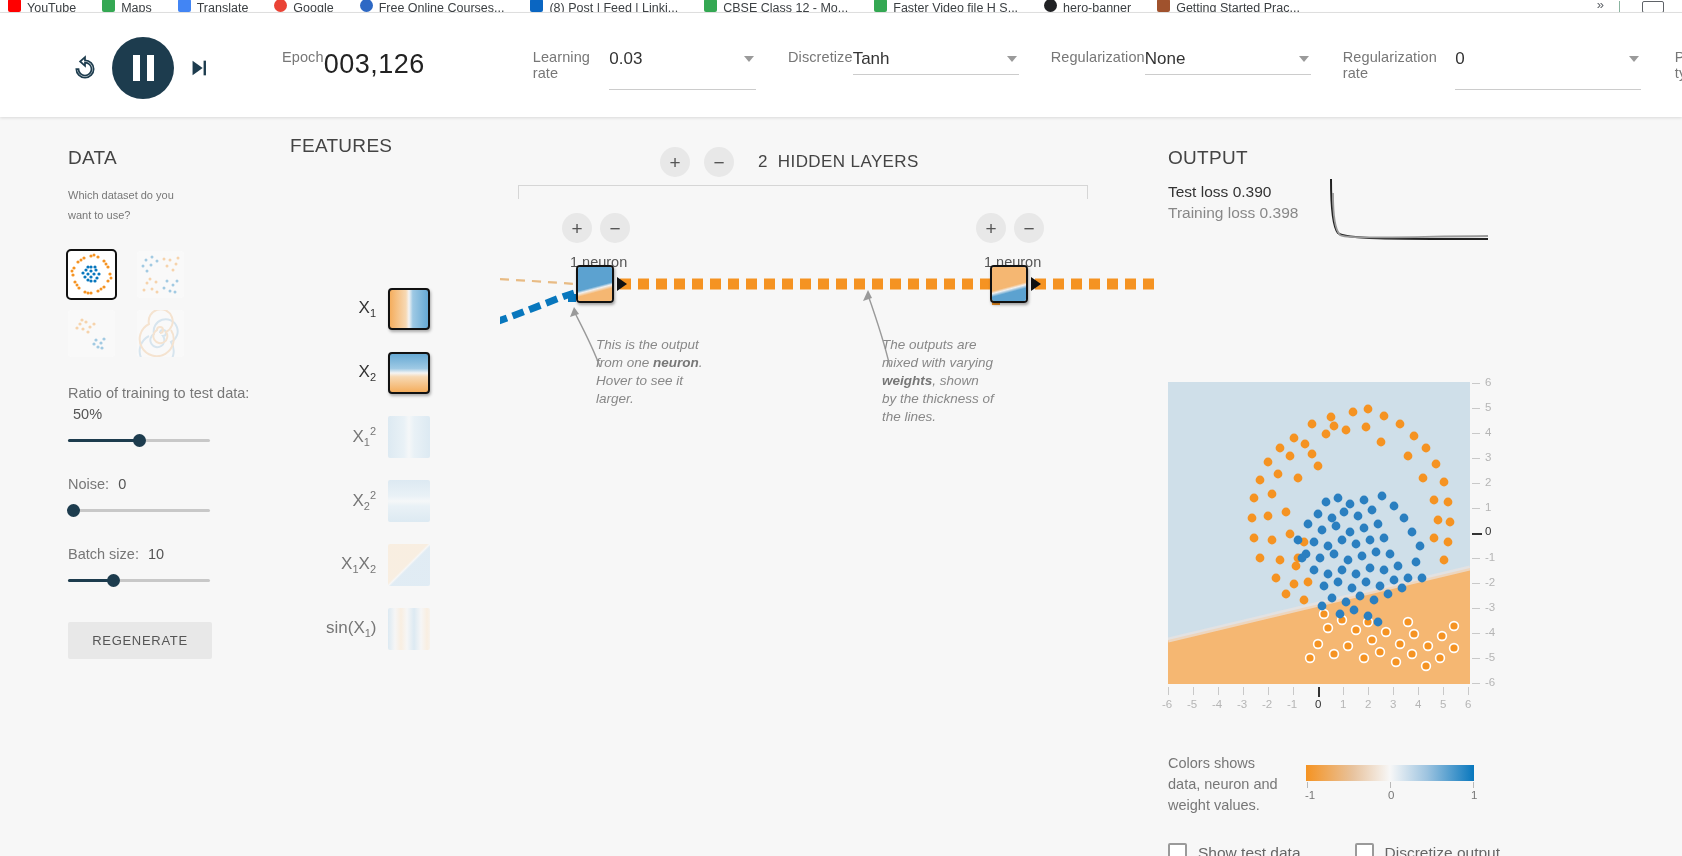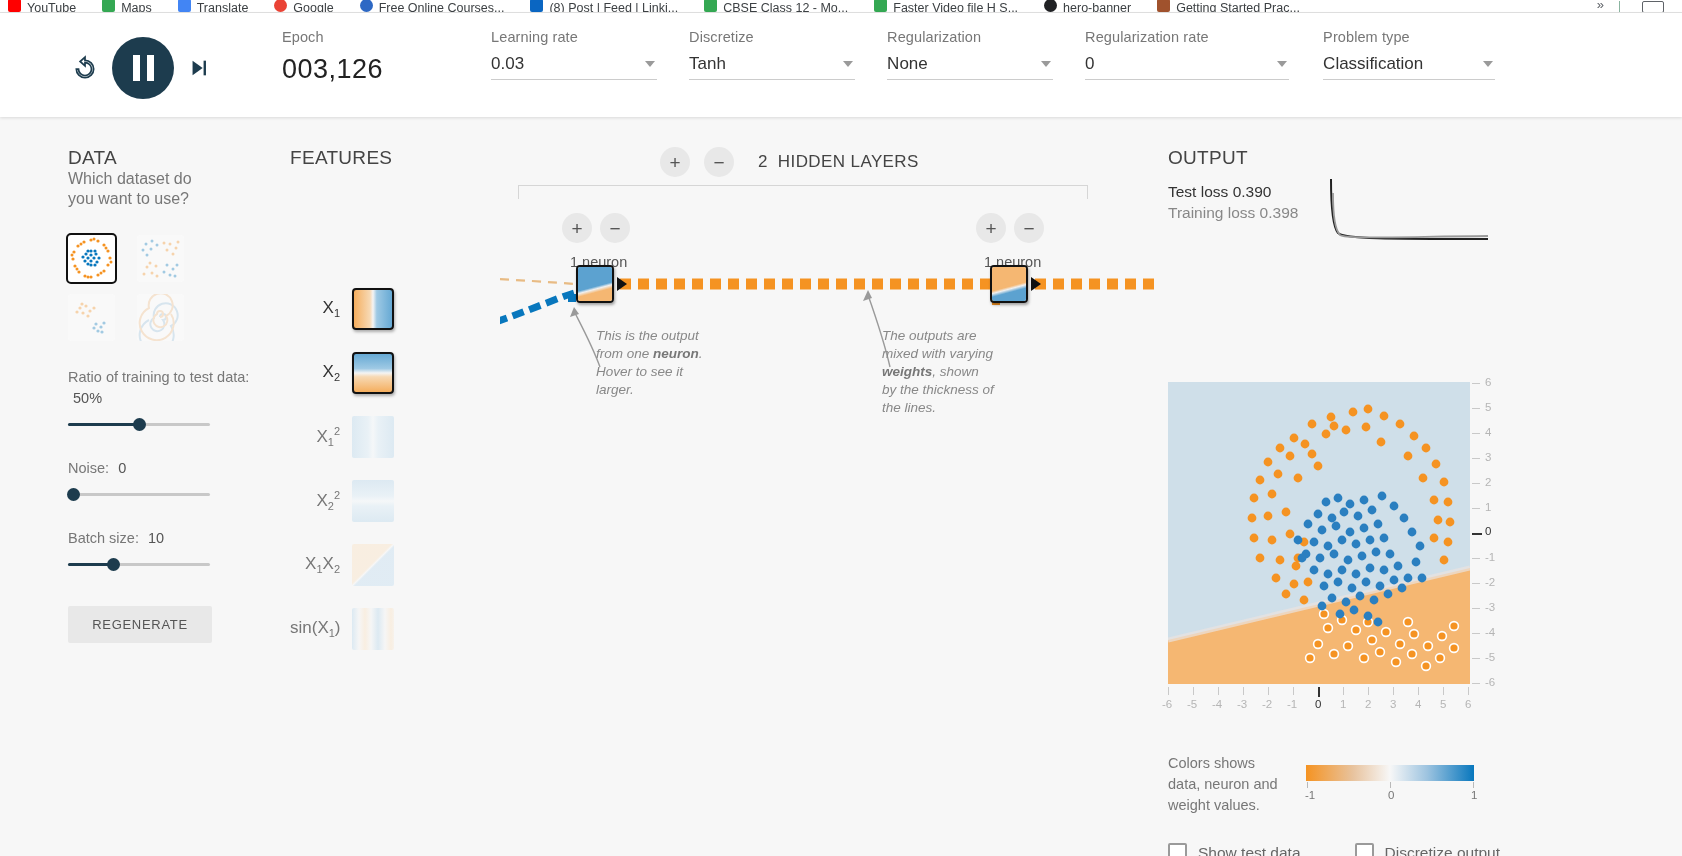--- a/index.html
+++ b/index.html
@@ -52,22 +52,22 @@
     width: 62px; height: 62px; border-radius: 50%;
     background: #1d3c4e;
     display: flex; align-items: center; justify-content: center;
     cursor: pointer; border: none;
   }
   .pause-bars { display: flex; gap: 7px; }
   .pause-bars i { display: block; width: 7px; height: 26px; background: #fff; }
   .step-icon { width: 22px; height: 22px; }
 
   .control {
-    margin-top: 16px;
-    display: flex; flex-direction: column;
+    margin-top: 36px;
+    display: flex; 
   }
   .control .lbl {
     font-size: 14.5px; color: #777; margin-bottom: 9px; letter-spacing: .1px;
   }
   .epoch-val { font-size: 27px; color: #222; letter-spacing: .5px; font-weight: 400; }
   .select-wrap {
     position: relative;
     border-bottom: 1px solid #ccc;
     width: 166px; padding-bottom: 5px;
   }
@@ -77,21 +77,21 @@
     width: 0; height: 0;
     border-left: 5px solid transparent;
     border-right: 5px solid transparent;
     border-top: 6px solid #9a9a9a;
   }
 
   
   .body-area { position: absolute; top: 117px; left: 0; width: 1682px; height: 739px; }
 
   .col-title { font-size: 19px; color: #444; letter-spacing: .3px; }
-  .col-sub { font-size: 16px; color: #777; line-height: 20px; }
+  .col-sub { font-size: 11px; color: #777; line-height: 20px; margin-top: 16px; }
 
   
   .data-col { position: absolute; left: 68px; top: 30px; width: 200px; }
   .dataset-grid { margin-top: 26px; display: grid; grid-template-columns: 57px 57px; gap: 12px 12px; }
   .ds {
     width: 47px; height: 47px; border-radius: 3px; background: #fff;
     cursor: pointer; position: relative; overflow: hidden;
   }
   .ds.sel { outline: 2.5px solid #111; outline-offset: 0px; }
   .ds.dim { opacity: .35; }
@@ -106,24 +106,24 @@
   .slider .knob { position: absolute; top: 2px; width: 13px; height: 13px; border-radius: 50%; background: #1d3c4e; }
 
   .regen-btn {
     margin-top: 34px; width: 144px; height: 37px;
     background: #e8e8e8; border: none; border-radius: 2px;
     font-size: 13px; color: #555; letter-spacing: .7px; cursor: pointer;
     font-family: "Liberation Sans", sans-serif;
   }
 
   
-  .feat-col { position: absolute; left: 290px; top: 30px; width: 170px; }
+  .feat-col { position: absolute; left: 290px; top: 18px; width: 170px; }
   .feat-list { position: absolute; left: 290px; top: 160px; width: 170px; }
   .feat-row { display: flex; align-items: center; height: 64px; }
-  .feat-name { width: 62px; text-align: right; padding-right: 12px; font-size: 17px; color: #777; }
+  .feat-name { width: 62px; text-align: right; padding-right: 12px; font-size: 17px; color: #777; margin-left: 36px; }
   .feat-name.on { color: #333; }
   .feat-name sub { font-size: 11px; }
   .feat-name sup { font-size: 11px; }
   .feat-thumb { width: 42px; height: 42px; border-radius: 2px; position: relative; overflow: hidden; cursor: pointer; }
   .feat-thumb.on { border: 2.5px solid #111; border-radius: 4px; box-shadow: 1px 2px 3px rgba(0,0,0,.3); }
   .feat-thumb.off { opacity: .45; }
 
   
   .net { position: absolute; left: 500px; top: 0; width: 660px; height: 739px; }
   .layers-header { position: absolute; left: 160px; top: 30px; display: flex; align-items: center; gap: 14px; }
@@ -148,21 +148,21 @@
     overflow: hidden; cursor: pointer;
   }
   .node-arrow {
     position: absolute; width: 0; height: 0;
     border-top: 7px solid transparent; border-bottom: 7px solid transparent;
     border-left: 10px solid #111;
   }
 
   .annot {
     position: absolute; font-size: 13.5px; font-style: italic;
-    color: #888; line-height: 18px; width: 118px;
+    color: #888; line-height: 18px; width: 118px; margin-top: 9px;
   }
   .annot b { font-weight: 700; color: #777; }
 
   
   .out-col { position: absolute; left: 1168px; top: 30px; width: 340px; }
   .loss-line { font-size: 15.5px; color: #333; margin-top: 14px; }
   .loss-line.train { color: #888; margin-top: 3px; }
   .loss-chart { position: absolute; left: 160px; top: 28px; width: 162px; height: 68px; }
 
   .heatmap {

